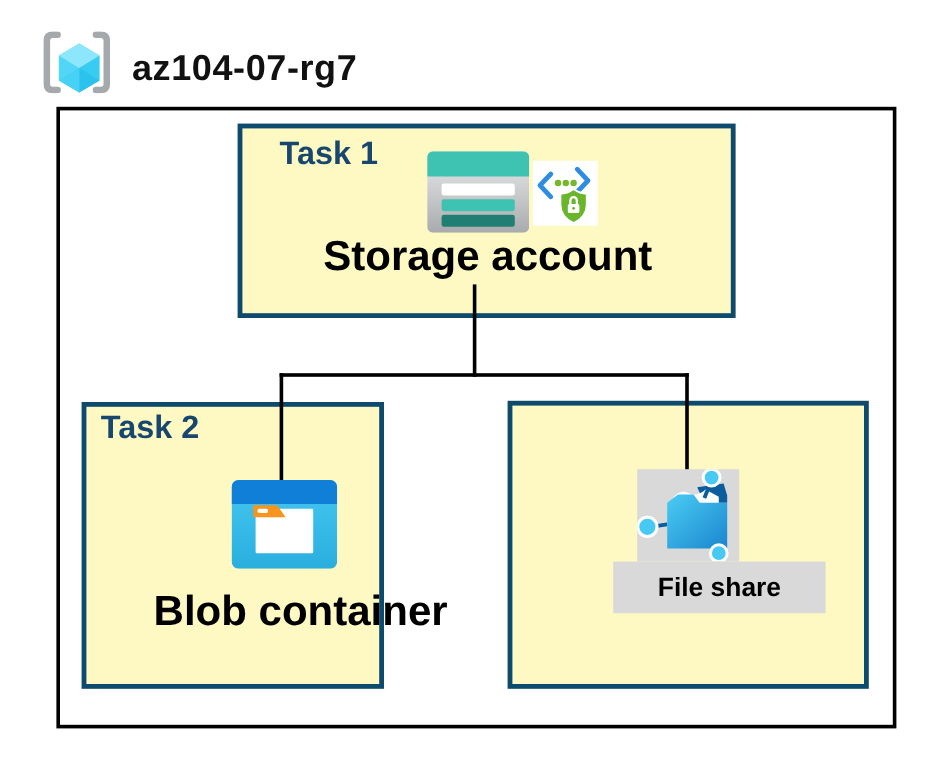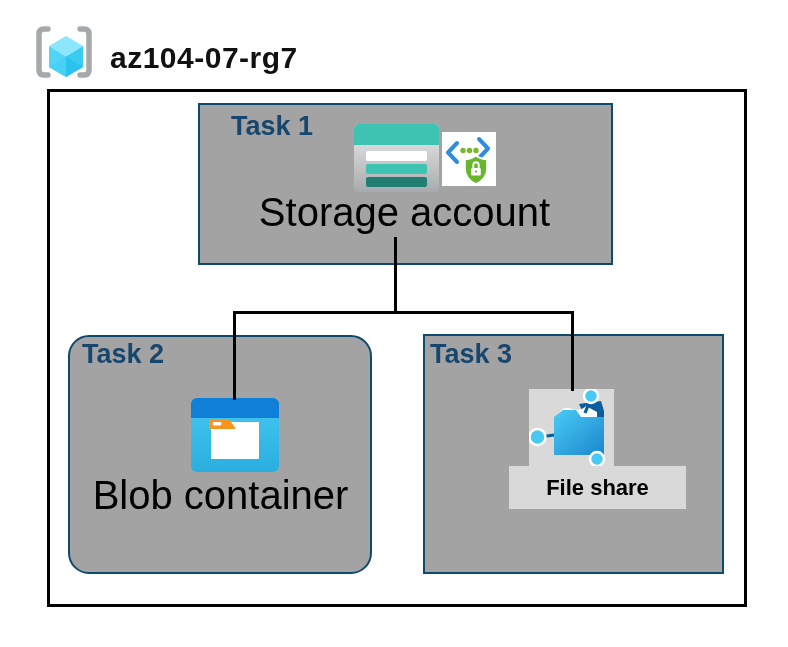--- a/index.html
+++ b/index.html
@@ -10,32 +10,32 @@
   .abs{position:absolute;}
   .rg-title{
     position:absolute;left:110px;top:41px;font-size:30px;line-height:34px;
     font-weight:bold;color:#111;letter-spacing:0.5px;
   }
   .outer-box{
     position:absolute;left:47px;top:89px;width:700px;height:518px;
     border:3px solid #000;box-sizing:border-box;background:#fff;
   }
   .task-box{
-    position:absolute;background:#a3a3a3;border:2px solid #0c4a6e;
+    position:absolute;background:#fef9c3;border:4px solid #0c4a6e;
     box-sizing:border-box;
   }
   .task1{left:198px;top:103px;width:415px;height:162px;}
-  .task2{left:68px;top:335px;width:304px;height:239px;border-radius:21px;}
+  .task2{left:68px;top:335px;width:252px;height:239px;}
   .task3{left:423px;top:334px;width:301px;height:240px;}
   .task-label{
     position:absolute;font-weight:bold;font-size:27px;line-height:27px;
     color:#17466e;white-space:nowrap;
   }
   .item-label{
-    position:absolute;font-weight:normal;font-size:40px;line-height:32px;
+    position:absolute;font-weight:bold;font-size:35px;line-height:32px;
     color:#000;text-align:center;white-space:nowrap;
   }
   .connector{position:absolute;background:#000;}
   .icon-box{position:absolute;}
   .secure-bg{background:#fff;}
   .gray-bg{background:#d9d9d9;}
   .fs-label-bg{
     position:absolute;left:84px;top:130px;width:177px;height:43px;
     background:#d9d9d9;text-align:center;line-height:43px;
     font-weight:bold;font-size:22px;color:#000;white-space:nowrap;
@@ -105,25 +105,24 @@
             <stop offset="1" stop-color="#2aaede"></stop>
           </linearGradient>
         </defs>
         <rect x="0" y="0" width="88" height="74" rx="6" fill="url(#bb)"></rect>
         <path d="M6 0 h76 a6 6 0 0 1 6 6 v14 H0 V6 a6 6 0 0 1 6 -6 Z" fill="#0f7fd7"></path>
         <rect x="20" y="24" width="48" height="37" rx="1" fill="#ffffff"></rect>
         <polygon points="18,21 38,21 45,31 18,31" fill="#f7941e"></polygon>
         <rect x="21.5" y="24" width="9" height="3.6" rx="1.8" fill="#ffffff"></rect>
       </svg>
     </div>
-    <div class="item-label" style="left:0;top:142px;width:301px;">Blob container</div>
+    <div class="item-label" style="left:0;top:155px;width:301px;text-align:right;">Blob container</div>
   </div>
 
   <div class="task-box task3">
-    <div class="task-label" style="left:5px;top:5px;">Task 3</div>
     <div class="icon-box gray-bg" style="left:104px;top:53px;width:85px;height:77px;">
       <svg width="85" height="77" viewBox="0 0 85 77">
         <defs>
           <linearGradient id="fs" x1="0" y1="0" x2="1" y2="1">
             <stop offset="0" stop-color="#4accf5"></stop>
             <stop offset="1" stop-color="#1b86cd"></stop>
           </linearGradient>
         </defs>
         <polygon points="50,15 72,12 75,22 75,28 56,28" fill="#0b5d9d"></polygon>
         <path d="M28 28 c3 -8 9 -11 15 -8 c5 2 10 1 14 -3 l11 6 v7 H28 Z" fill="#fbfdfe"></path>

